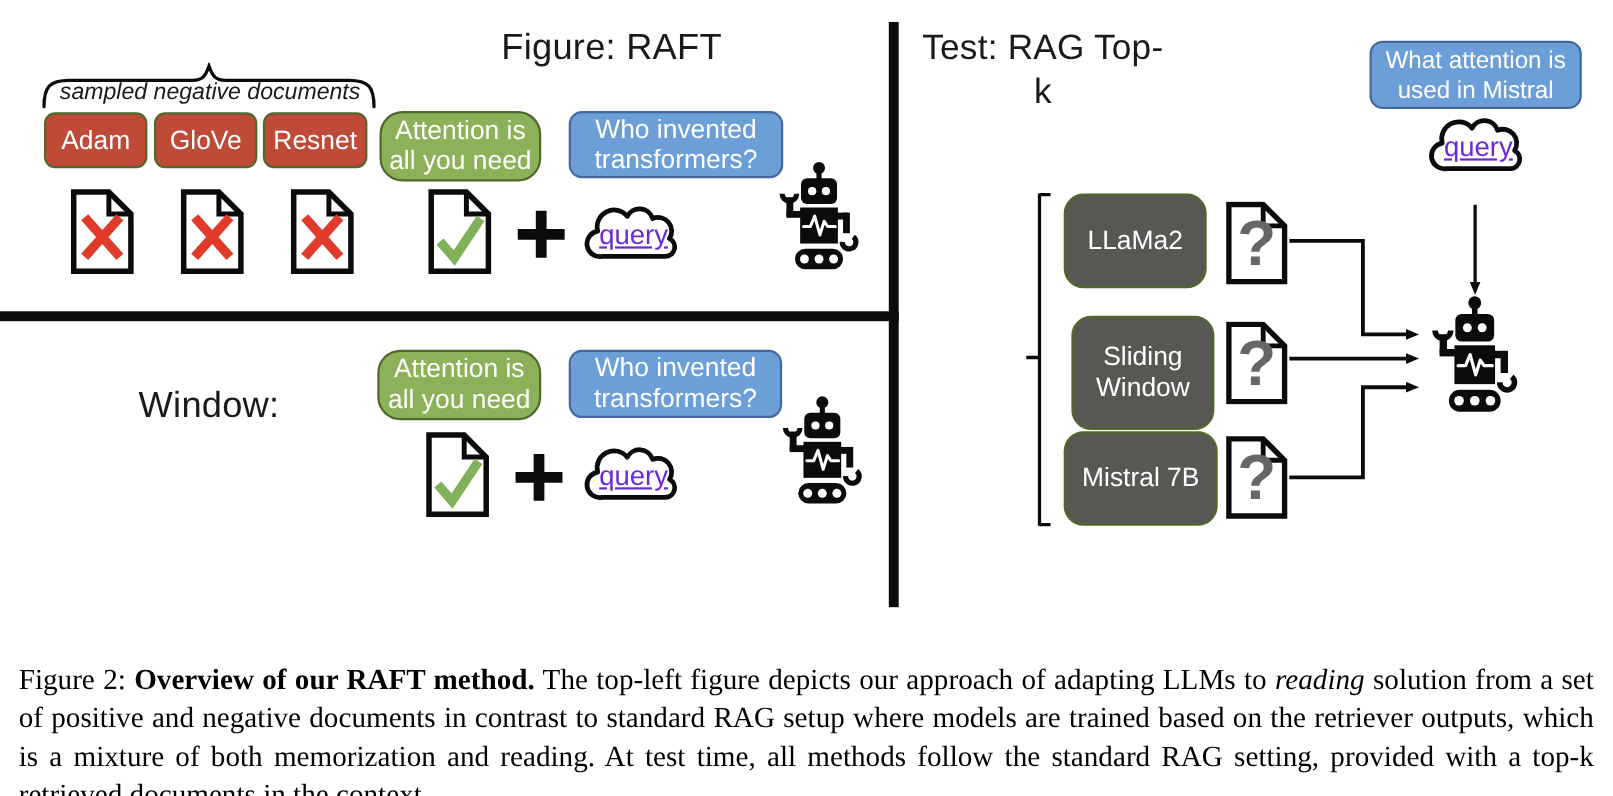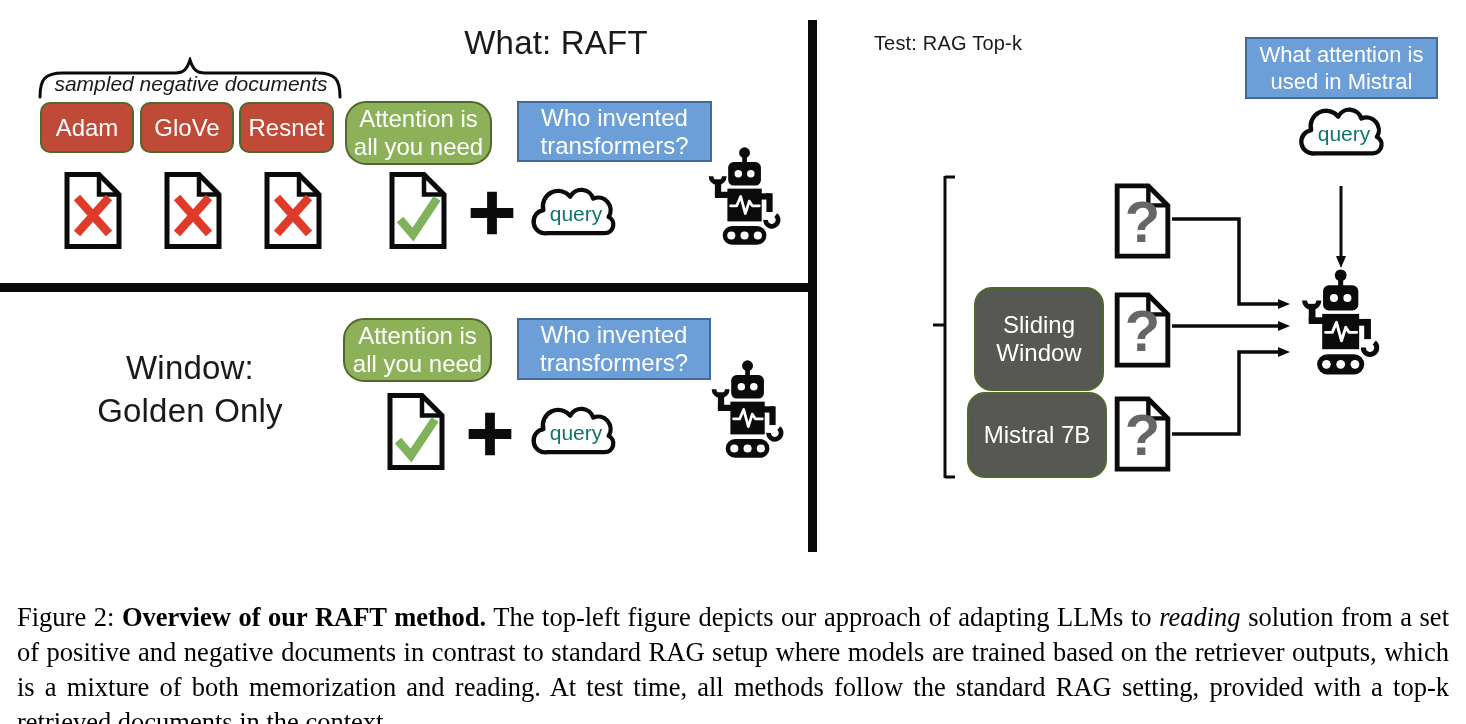--- a/index.html
+++ b/index.html
@@ -12,26 +12,26 @@
     letter-spacing:.2px;line-height:40px;
   }
   .note{position:absolute;text-align:center;font-style:italic;color:#1a1a1a;}
   .box{
     position:absolute;display:flex;align-items:center;justify-content:center;
     text-align:center;color:#fff;font-size:24px;line-height:28px;
     border-radius:10px;box-sizing:border-box;padding:2px 6px;
   }
   .box.red  {background:var(--red-fill,#c04a38);border:2px solid var(--box-border-green,#4a5a23);}
   .box.green{background:var(--green-fill,#8db158);border:2px solid var(--box-border-green,#5b7a33);border-radius:21px;}
-  .box.blue {background:var(--blue-fill,#6c9ed8);border:2px solid var(--box-border-blue,#44699e);border-radius:0;}
+  .box.blue {background:var(--blue-fill,#6c9ed8);border:2px solid var(--box-border-blue,#44699e);border-radius:12px;}
   .box.dark {background:var(--dark-fill,#575754);border:2.5px solid var(--box-border-green,#4a5a23);border-radius:18px;}
   .divider{position:absolute;background:#0b0b0b;}
   .icon{position:absolute;display:block;}
   .cloud-label{
-    position:absolute;text-align:center;font-size:21px;color:#0f766e;line-height:26px;
+    position:absolute;text-align:center;font-size:25px;color:#6d28d9;line-height:26px;text-decoration:underline;
   }
   .qmark{
     position:absolute;text-align:center;font-size:58px;line-height:66px;font-weight:bold;
     color:var(--question-gray,#666666);
   }
   #caption{
     position:absolute;left:17px;top:552px;width:1432px;
     font-family:"Liberation Serif",serif;font-size:26.5px;line-height:35px;
     text-align:justify;color:#000;margin-top:48px;
   }
@@ -86,21 +86,21 @@
       </g>
     </symbol>
   </defs>
 </svg>
 
 <div id="canvas">
 
   <div class="divider" style="left:808px;top:20px;width:9px;height:532px;"></div>
   <div class="divider" style="left:0;top:283px;width:817px;height:9px;"></div>
 
-  <div class="title" style="left:431px;top:23px;width:250px;">What: RAFT</div>
+  <div class="title" style="left:431px;top:23px;width:250px;">Figure: RAFT</div>
 
   <div class="note" style="left:38px;top:26px;width:306px;font-size:21px;margin-top:46px;">sampled negative documents</div>
 
   <svg class="icon" style="left:37px;top:57px;" width="306" height="42">
       <use href="#sym-brace"></use>
     </svg>
 
   <div class="box red" style="left:40px;top:102px;width:94px;height:51px;">Adam</div>
   <div class="box red" style="left:239px;top:102px;width:95px;height:51px;">Resnet</div>
   <div class="box red" style="left:140px;top:102px;width:94px;height:51px;">GloVe</div>
@@ -129,21 +129,20 @@
       <use href="#sym-cloud"></use>
     </svg>
   <div class="cloud-label" style="left:528px;top:201px;width:96px;">query</div>
 
   <svg class="icon" style="left:704px;top:145px;" width="78" height="106">
       <use href="#sym-robot"></use>
     </svg>
 
   <div class="title" style="left:55px;top:346px;width:270px;line-height:43px;">
     <div>Window:</div>
-    <div>Golden Only</div>
   </div>
 
   <div class="box green" style="left:343px;top:318px;width:149px;height:64px;">Attention is all you need</div>
   <div class="box blue" style="left:517px;top:318px;width:194px;height:62px;">Who invented transformers?</div>
 
   <svg class="icon" style="left:386px;top:392px;" width="60" height="79">
       <use href="#sym-doc-check"></use>
     </svg>
 
   <svg class="icon" style="left:466px;top:410px;" width="48" height="48">
@@ -152,21 +151,21 @@
 
   <svg class="icon" style="left:528px;top:403px;" width="96" height="58">
       <use href="#sym-cloud"></use>
     </svg>
   <div class="cloud-label" style="left:528px;top:420px;width:96px;">query</div>
 
   <svg class="icon" style="left:707px;top:358px;" width="78" height="106">
       <use href="#sym-robot"></use>
     </svg>
 
-  <div class="title" style="left:833px;top:23px;width:230px;font-size:20px;">Test: RAG Top-k</div>
+  <div class="title" style="left:833px;top:23px;width:230px;font-size:32px;">Test: RAG Top-k</div>
 
   <div class="box blue" style="left:1245px;top:37px;width:193px;height:62px;font-size:22px;line-height:27px;">What attention is used in Mistral</div>
 
   <svg class="icon" style="left:1294px;top:104px;" width="100" height="58">
       <use href="#sym-cloud"></use>
     </svg>
   <div class="cloud-label" style="left:1294px;top:121px;width:100px;">query</div>
 
   <svg class="icon" style="left:1332px;top:186px;" width="18" height="86" viewBox="0 0 18 86">
     <defs>
@@ -175,20 +174,21 @@
       </marker>
     </defs>
     <path d="M9,0 V72" stroke="#0b0b0b" stroke-width="3" fill="none" marker-end="url(#arrV)"></path>
   </svg>
 
 
   <svg class="icon" style="left:930px;top:174px;" width="26" height="306" viewBox="0 0 26 306">
     <path d="M15,2 V304 M15,3 H25 M15,303 H25 M3,151 H15" stroke="#0b0b0b" stroke-width="3" fill="none"></path>
   </svg>
 
+  <div class="box dark" style="left:967px;top:176px;width:130px;height:86px;">LLaMa2</div>
   <div class="box dark" style="left:974px;top:287px;width:130px;height:104px;border-radius:18px;">Sliding Window</div>
   <div class="box dark" style="left:967px;top:392px;width:140px;height:86px;">Mistral 7B</div>
 
   <svg class="icon" style="left:1113px;top:183px;" width="59" height="76">
       <use href="#sym-doc-plain"></use>
     </svg>
   <div class="qmark" style="left:1113px;top:189px;width:59px;">?</div>
 
   <svg class="icon" style="left:1113px;top:292px;" width="59" height="76">
       <use href="#sym-doc-plain"></use>

